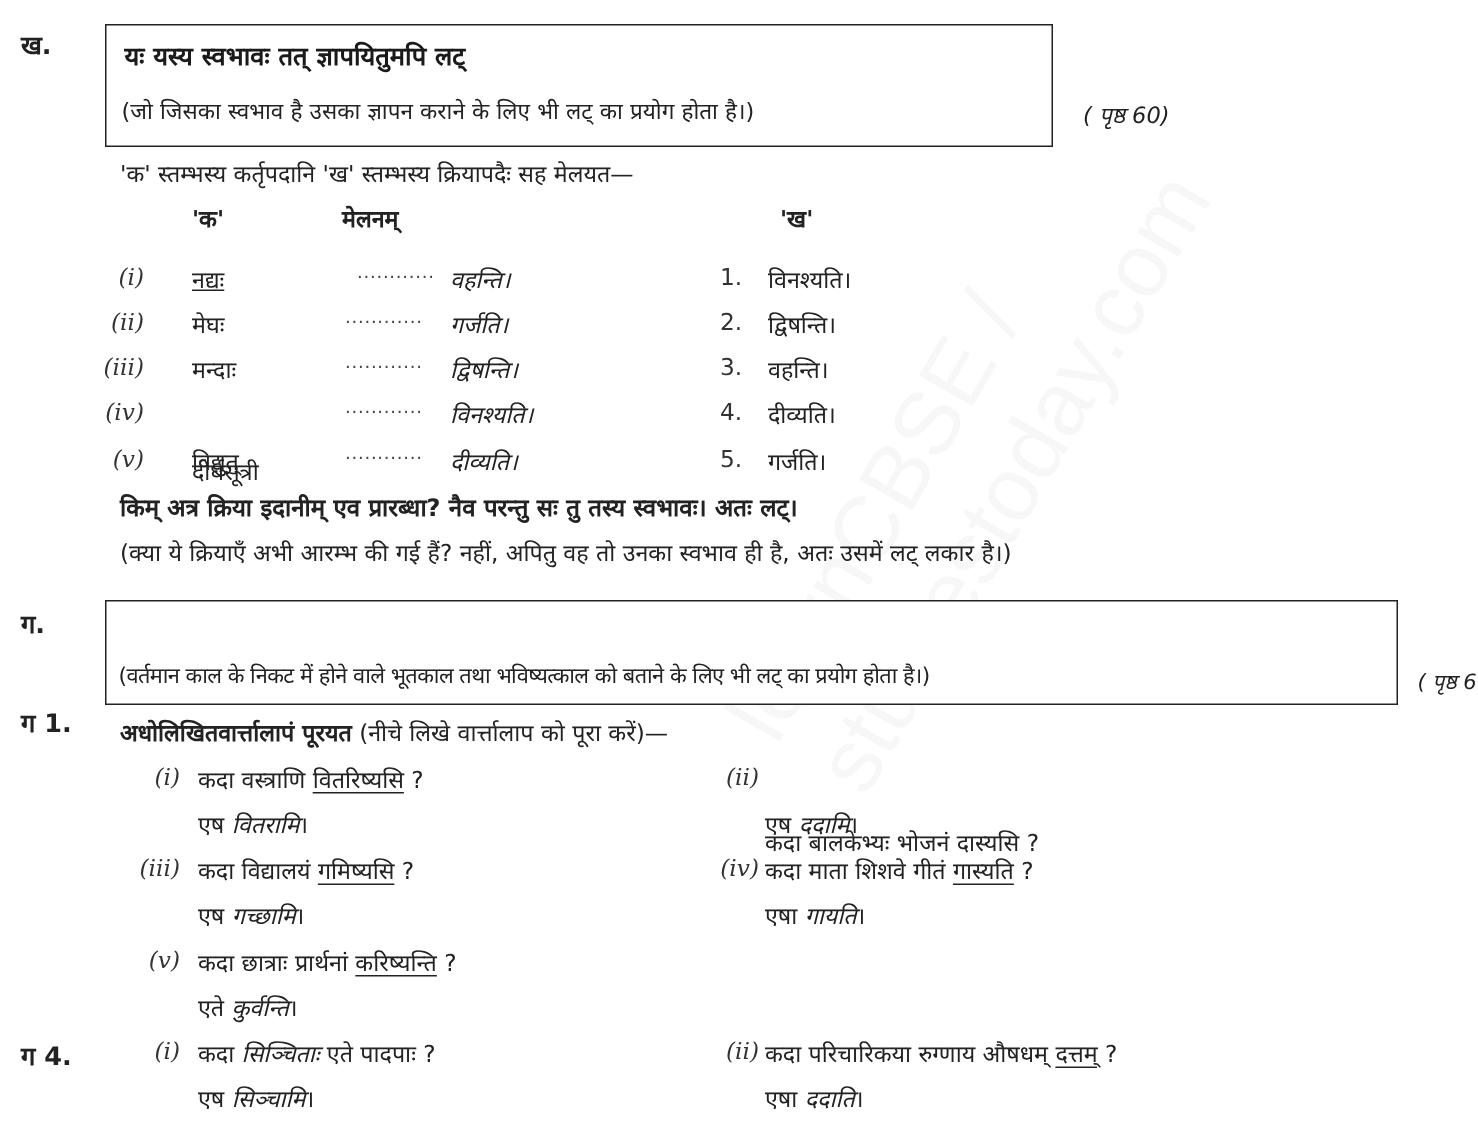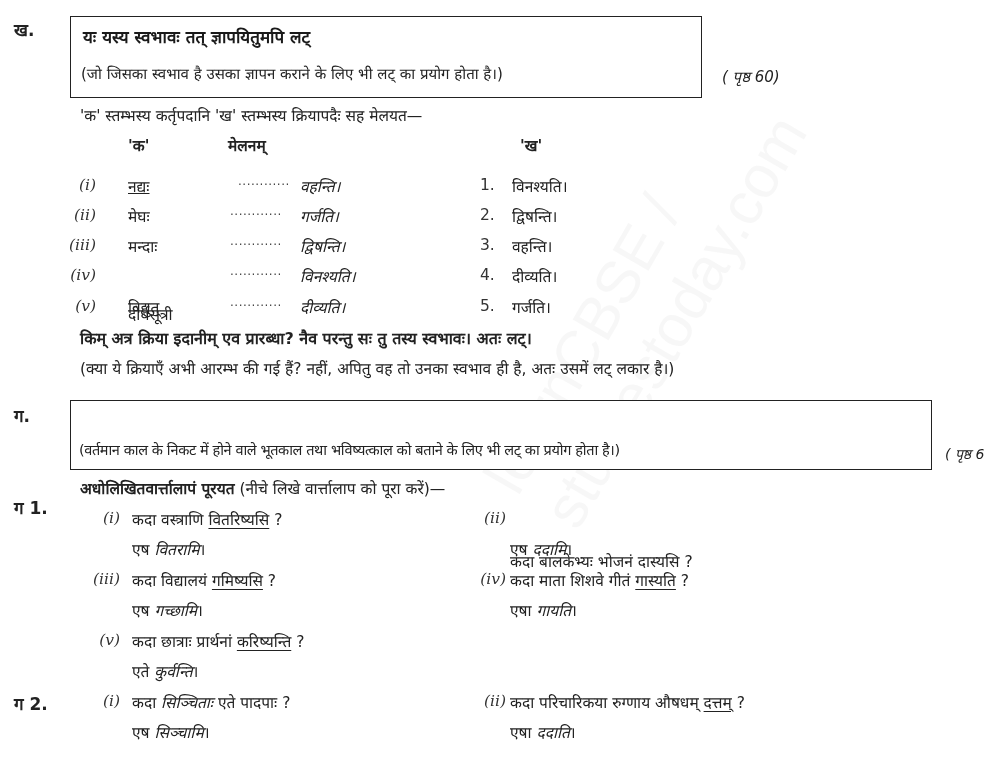--- a/index.html
+++ b/index.html
@@ -106,21 +106,21 @@
 
 <div class="abs txt bold" style="left:80px; top:327px; font-size:16px;">किम् अत्र क्रिया इदानीम् एव प्रारब्धा? नैव परन्तु सः तु तस्य स्वभावः।  अतः  लट्।</div>
 <div class="abs txt" style="left:80px; top:357px;">(क्या ये क्रियाएँ अभी आरम्भ की गई हैं? नहीं, अपितु वह तो उनका स्वभाव ही है, अतः उसमें लट् लकार है।)</div>
 
 <div class="abs sec-label" style="left:14px; top:404px;">ग.</div>
 <div class="rule-box" style="left:70px; top:400px; width:862px; height:70px;">
   <div class="abs box-sub" style="left:8px; top:38px; font-size:14.5px; letter-spacing:-0.4px;">(वर्तमान काल के निकट में होने वाले भूतकाल तथा भविष्यत्काल को बताने के लिए भी लट् का प्रयोग होता है।)</div>
 </div>
 <div class="abs page-ref" style="left:945px; top:444px; font-size:14px;">( पृष्ठ 61)</div>
 
-<div class="abs sec-label" style="left:14px; top:496px;text-align:center;">ग 1.</div>
+<div class="abs sec-label" style="left:14px; top:470px;text-align:center;">ग 1.</div>
 <div class="abs txt" style="left:80px; top:477px;text-align:center;">
   <span class="bold">अधोलिखितवार्त्तालापं पूरयत</span><span> (नीचे लिखे वार्त्तालाप को पूरा करें)—</span>
 </div>
 
 <div>
   <div class="abs roman" style="left:68px; top:509px;">(i)</div>
   <div class="abs txt" style="left:132px; top:508px;"><span>कदा वस्त्राणि </span><u class="ul">वितरिष्यसि</u><span> ?</span></div>
   <div class="abs txt" style="left:132px; top:538px;"><span>एष </span><i>वितरामि</i><span>।</span></div>
 </div>
 
@@ -141,21 +141,21 @@
   <div class="abs txt" style="left:510px; top:569px;"><span>कदा माता शिशवे गीतं </span><u class="ul">गास्यति</u><span> ?</span></div>
   <div class="abs txt" style="left:510px; top:599px;"><span>एषा  </span><i>गायति</i><span>।</span></div>
 </div>
 
 <div>
   <div class="abs roman" style="left:68px; top:631px;">(v)</div>
   <div class="abs txt" style="left:132px; top:630px;"><span>कदा छात्राः प्रार्थनां </span><u class="ul">करिष्यन्ति</u><span> ?</span></div>
   <div class="abs txt" style="left:132px; top:660px;"><span>एते </span><i>कुर्वन्ति</i><span>।</span></div>
 </div>
 
-<div class="abs sec-label" style="left:14px; top:692px;">ग 2.</div>
+<div class="abs sec-label" style="left:14px; top:692px;">ग 4.</div>
 <div>
   <div class="abs roman" style="left:68px; top:692px;">(i)</div>
   <div class="abs txt" style="left:132px; top:691px;"><span>कदा </span><i>सिञ्चिताः</i><span> एते पादपाः ?</span></div>
   <div class="abs txt" style="left:132px; top:721px;"><span>एष </span><i>सिञ्चामि</i><span>।</span></div>
 </div>
 <div>
   <div class="abs roman" style="left:454px; top:692px;">(ii)</div>
   <div class="abs txt" style="left:510px; top:691px;"><span>कदा परिचारिकया रुग्णाय औषधम् </span><u class="ul">दत्तम्</u><span> ?</span></div>
   <div class="abs txt" style="left:510px; top:721px;"><span>एषा  </span><i>ददाति</i><span>।</span></div>
 </div>

